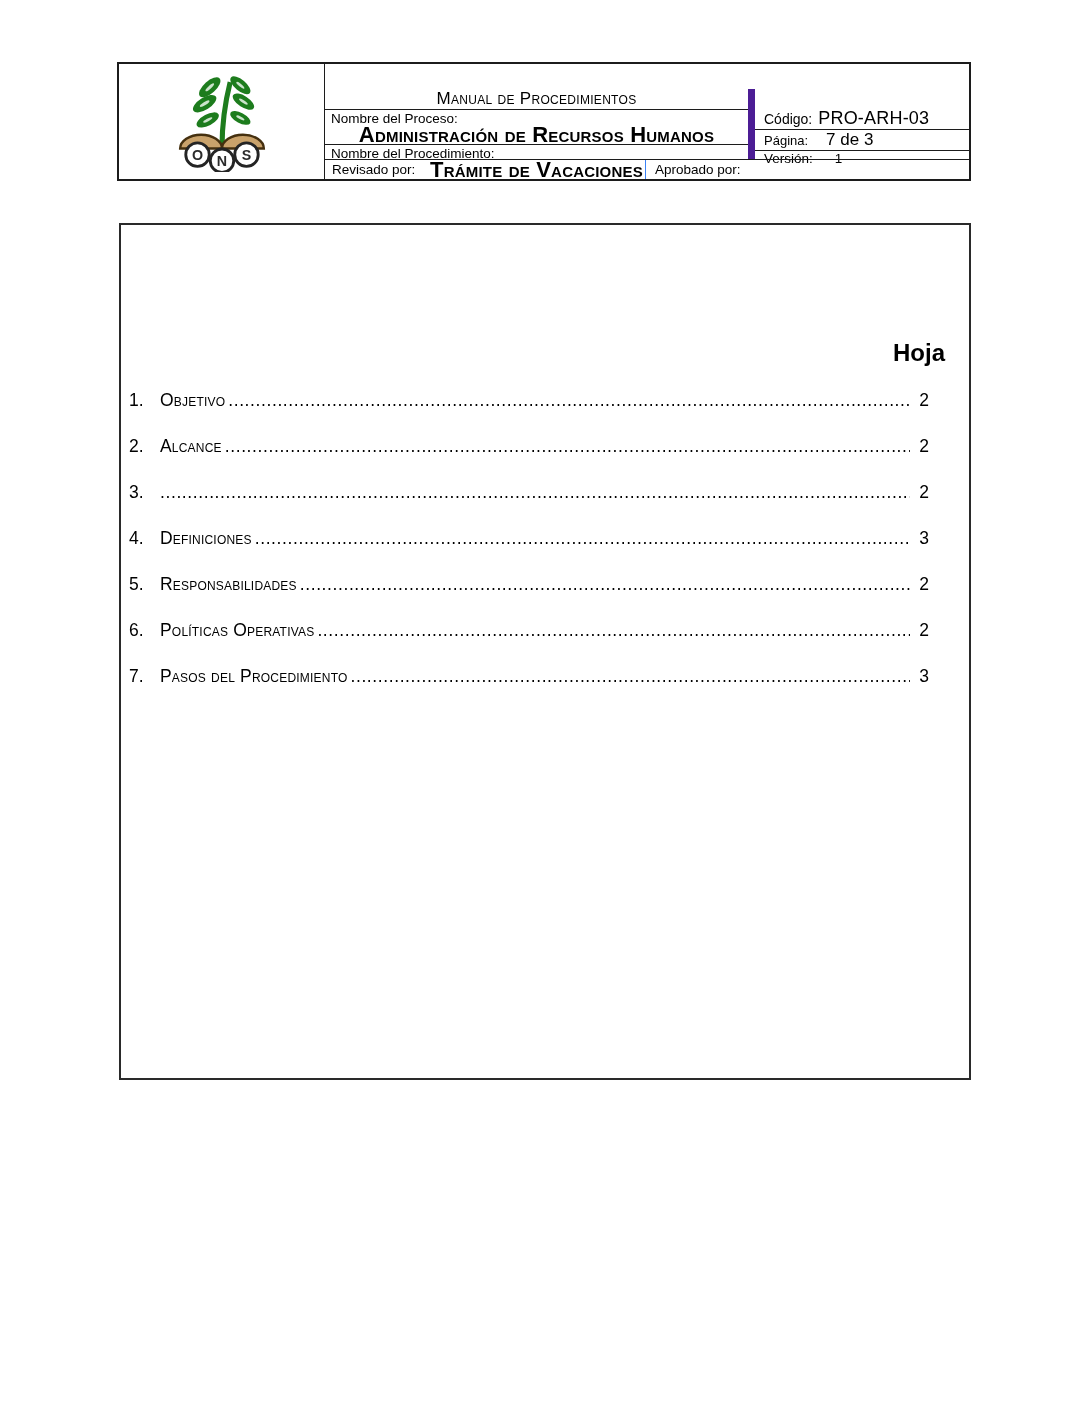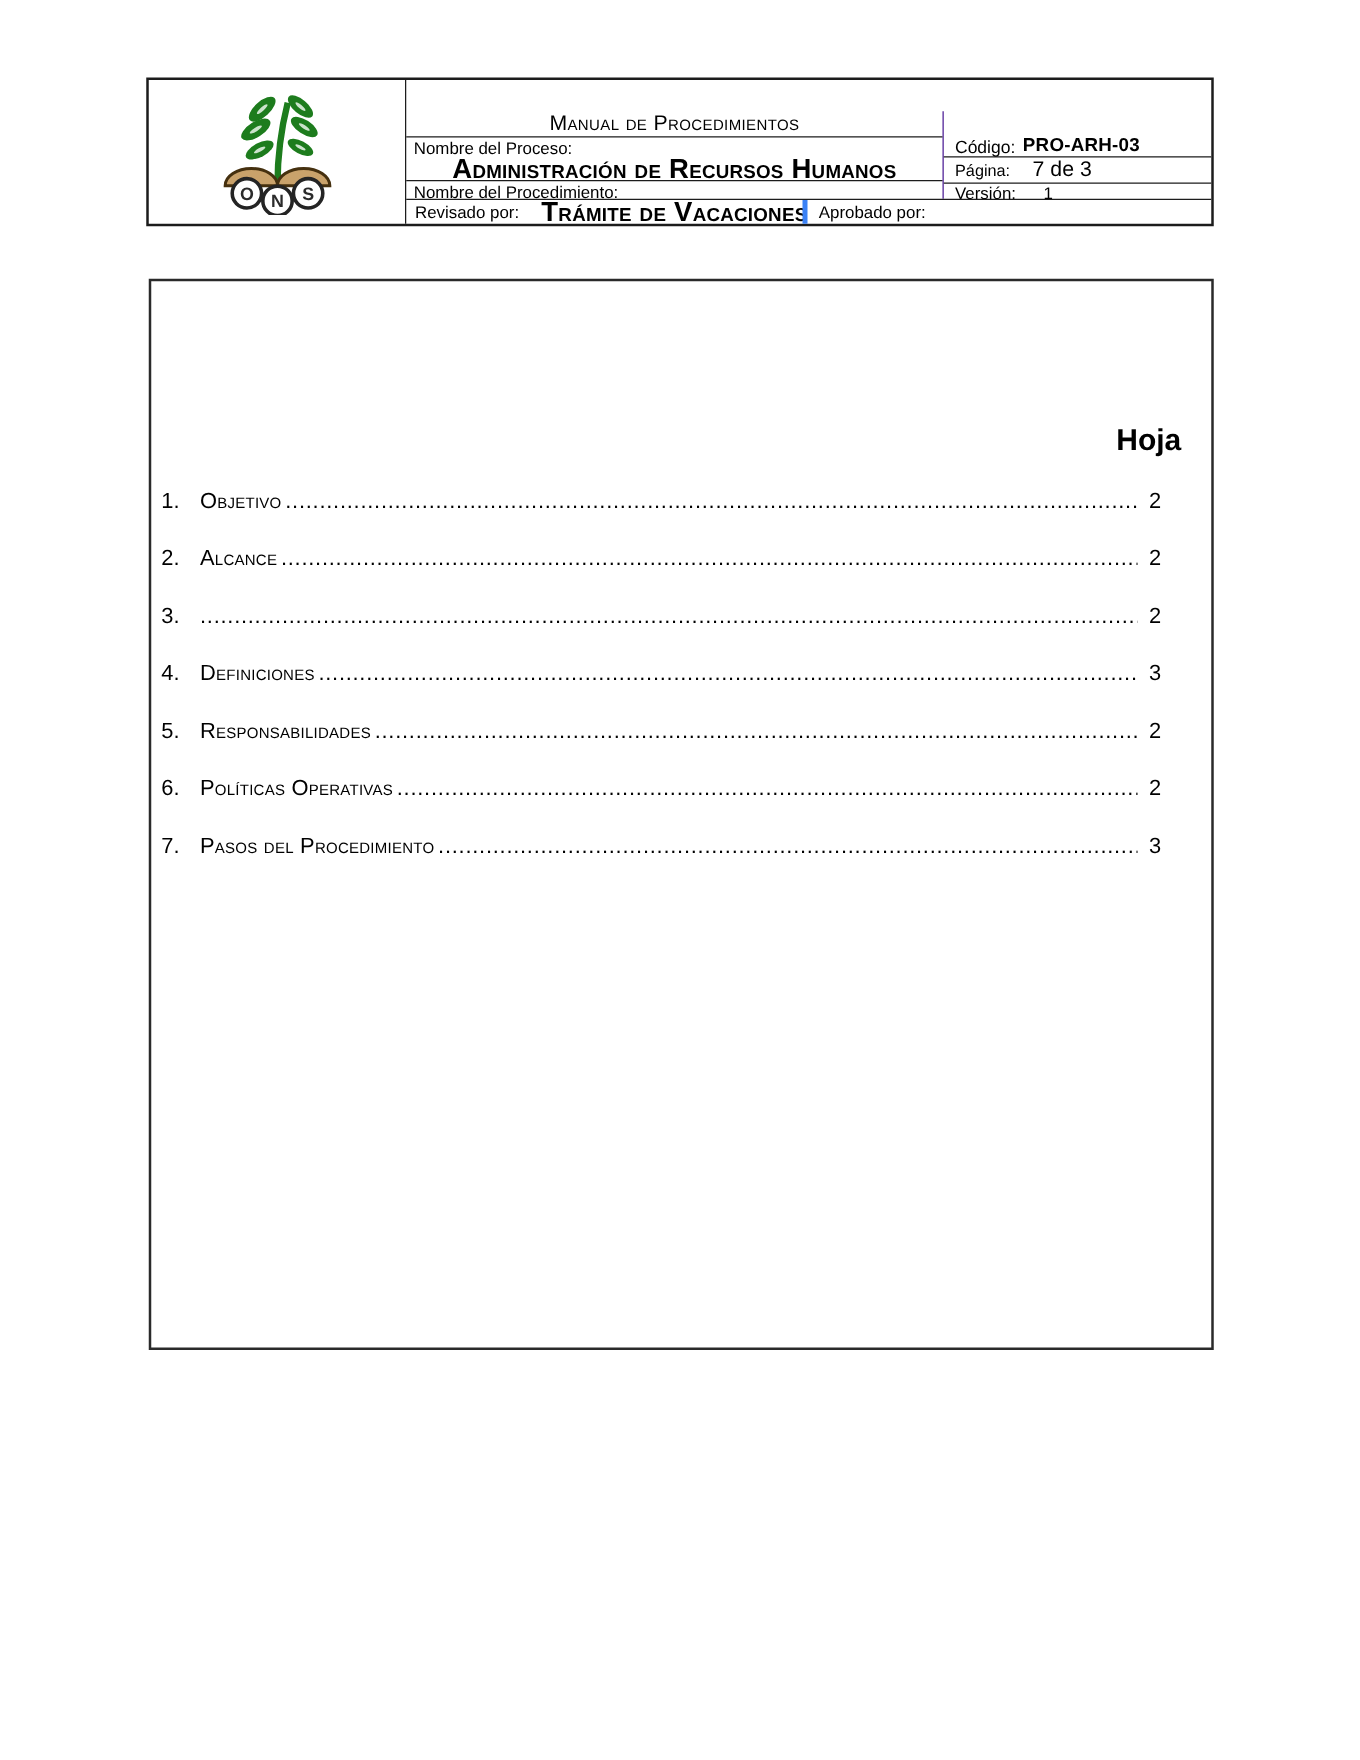--- a/index.html
+++ b/index.html
@@ -13,47 +13,47 @@
   .hdr {
     position:absolute; left:117px; top:62px; width:854px; height:119px;
     border:2px solid #1c1c1c; display:flex; background:#fff;
   }
   .hdr-logo {
     width:206px; border-right:1px solid #1c1c1c;
     display:flex; align-items:center; justify-content:center;
   }
   .hdr-body { flex:1; display:flex; flex-direction:column; }
   .hdr-top { flex:1; display:flex; min-height:0; }
-  .hdr-mid { width:430px; display:flex; flex-direction:column; border-right:1px solid #4c1d95;margin-top:25px; }
+  .hdr-mid { width:430px; display:flex; flex-direction:column; border-right:7px solid #4c1d95;margin-top:25px; }
   .hdr-title-row {
     height:24px; border-bottom:1px solid #1c1c1c;
     display:flex; align-items:center; justify-content:center;
     font-variant:small-caps; font-size:17px; letter-spacing:0.3px;
   }
   .hdr-row2 { height:36px; border-bottom:1px solid #1c1c1c; padding:1px 6px 0; }
   .hdr-row3 { flex:1; padding:1px 6px 0; }
   .hdr-sublabel { font-size:13.5px; line-height:15px; }
   .hdr-name {
     text-align:center; font-weight:bold; font-variant:small-caps;
     font-size:22px; letter-spacing:0.2px; line-height:18px;
   }
   .hdr-right { flex:1; display:flex; flex-direction:column; }
   .cell-codigo {
     height:24px; border-bottom:1px solid #1c1c1c;
     display:flex; align-items:center; gap:6px; padding-left:9px; font-size:14px;margin-top:44px;
   }
-  .codigo-value { font-weight:bold; font-size:15px; letter-spacing:0.2px; }
+  .codigo-value { font-weight:normal; font-size:18px; letter-spacing:0.2px; }
   .cell-pagina {
     height:38px; border-bottom:1px solid #1c1c1c;
     display:flex; align-items:center; gap:18px; padding-left:9px; font-size:13px;
   }
   .pagina-value { font-size:17px; }
   .cell-version { flex:1; display:flex; align-items:center; gap:22px; padding-left:9px; font-size:13.5px; }
   .hdr-bottom { height:20px; border-top:1px solid #1c1c1c; display:flex; font-size:13.5px; }
-  .cell-revisado { width:321px; border-right:4px solid #3b82f6; padding:2px 0 0 7px; }
+  .cell-revisado { width:321px; border-right:1px solid #3b82f6; padding:2px 0 0 7px; }
   .cell-aprobado { flex:1; padding:2px 0 0 9px; }
 
   
   .content-box {
     position:absolute; left:119px; top:223px; width:852px; height:857px;
     border:2px solid #2a2a2a; background:#fff;
   }
   .hoja-header {
     margin-top:116px; padding-right:24px; text-align:right;
     font-weight:bold; font-size:24px; line-height:23px;

